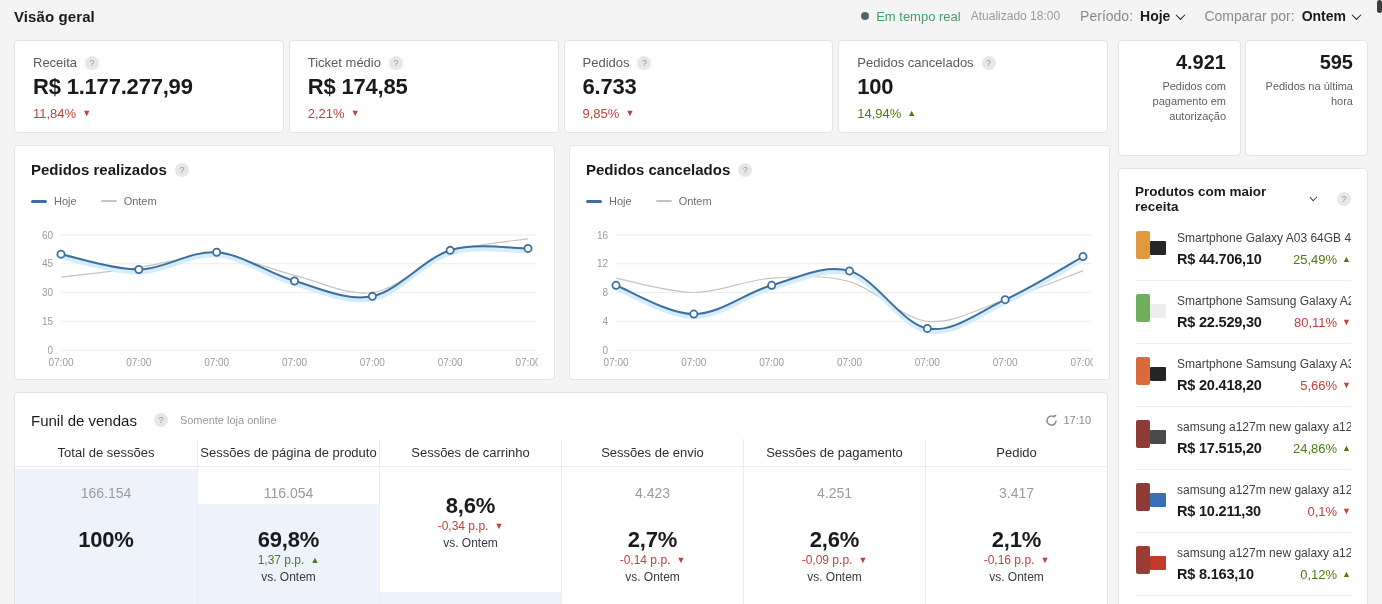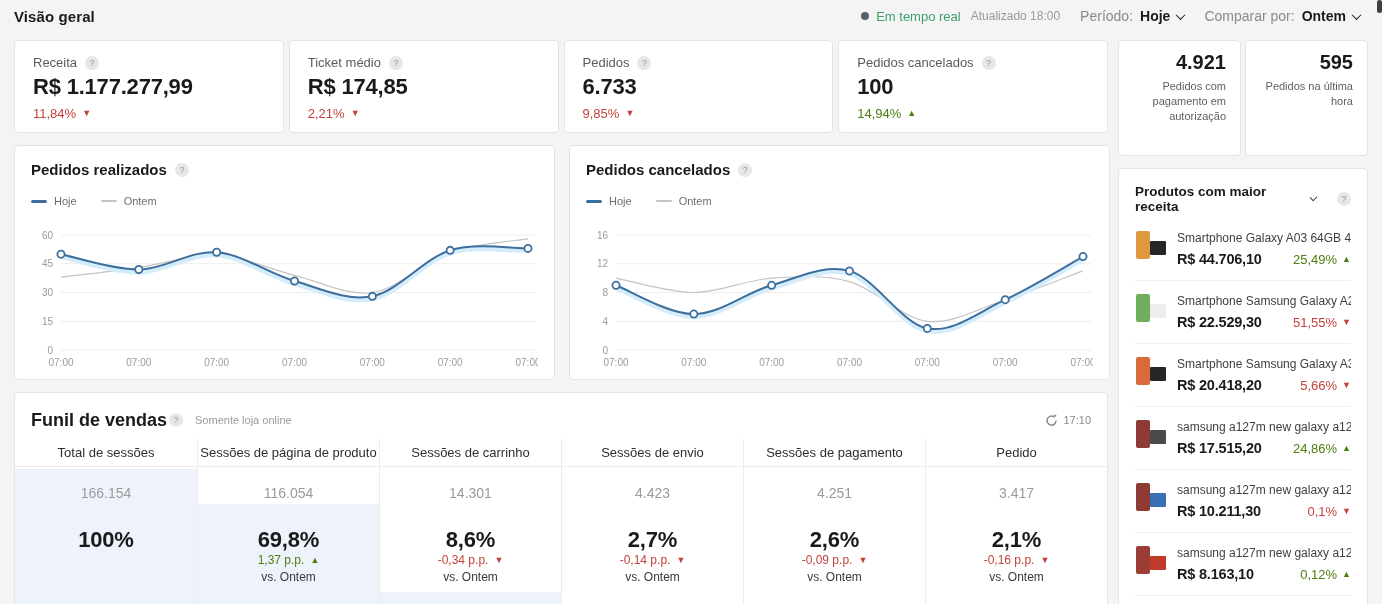--- a/index.html
+++ b/index.html
@@ -57,21 +57,21 @@
   .legend-item { display:flex; align-items:center; gap:7px; font-size:11px; color:#6d6d6d; cursor:pointer; }
   .legend-swatch { width:16px; height:3px; border-radius:2px; display:inline-block; }
   .legend-swatch.hoje { background:#3d6f9e; }
   .legend-swatch.ontem { background:#c4c4c4; height:2px; }
   .chart-holder { margin-top:10px; }
   .chart-holder svg text { font-family:"Liberation Sans", sans-serif; }
 
   
   .funnel-card { margin-top:12px; height:280px; padding:14px 0 0 0; overflow:hidden; }
   .funnel-head-row { display:flex; align-items:center; padding:0 16px; height:26px; }
-  .funnel-title { font-size:18px; font-weight:bold; margin-right:2px; }
+  .funnel-title { font-size:15px; font-weight:normal; margin-right:17px; }
   .funnel-sub { font-size:11px; color:#9a9a9a; margin-left:12px; }
   .funnel-right { margin-left:auto; display:flex; align-items:center; gap:5px; color:#8a8a8a; font-size:11px; }
   .refresh-btn { background:none; border:none; cursor:pointer; display:flex; align-items:center; padding:0; }
   .funnel-cols { display:grid; grid-template-columns:repeat(6,1fr); margin-top:6px; }
   .funnel-col { position:relative; }
   .funnel-col + .funnel-col { border-left:1px solid #ececec; }
   .funnel-colhead { height:28px; display:flex; align-items:center; justify-content:center; font-size:13px; color:#2e2e2e; border-bottom:1px solid #ececec; }
   .funnel-body { position:relative; height:205px; overflow:hidden; text-align:center; }
   .funnel-block { position:absolute; left:0; right:0; bottom:0; background:#edf2fb; }
   .funnel-content { position:relative; }
@@ -319,21 +319,20 @@
                 <div class="funnel-vs">vs. Ontem</div>
               </div>
             </div>
           </div>
 
           <div class="funnel-col">
             <div class="funnel-colhead">Sessões de carrinho</div>
             <div class="funnel-body">
               <div class="funnel-block" style="top:125px"></div>
               <div class="funnel-content">
-                <div class="funnel-count">14.301</div>
                 <div class="funnel-pct">8,6%</div>
                 <div class="funnel-delta" data-trend="down">
                   <span>-0,34 p.p.</span>
                   <span class="tri">▼</span>
                 </div>
                 <div class="funnel-vs">vs. Ontem</div>
               </div>
             </div>
           </div>
 
@@ -429,21 +428,21 @@
           <div class="prod-item">
             <div class="prod-thumb">
                 <i class="ph" style="background: rgb(111, 174, 92);"></i>
                 <i class="acc" style="background: rgb(237, 237, 237);"></i>
               </div>
             <div class="prod-info">
               <div class="prod-name">Smartphone Samsung Galaxy A22 12…</div>
               <div class="prod-value-row">
                 <span class="prod-value">R$ 22.529,30</span>
                 <span class="prod-delta" data-trend="down">
-                  <span>51,55%</span>
+                  <span>80,11%</span>
                   <span class="tri">▼</span>
                 </span>
               </div>
             </div>
           </div>
 
           <div class="prod-item">
             <div class="prod-thumb">
                 <i class="ph" style="background: rgb(217, 106, 59);"></i>
                 <i class="acc" style="background: rgb(38, 38, 38);"></i>

